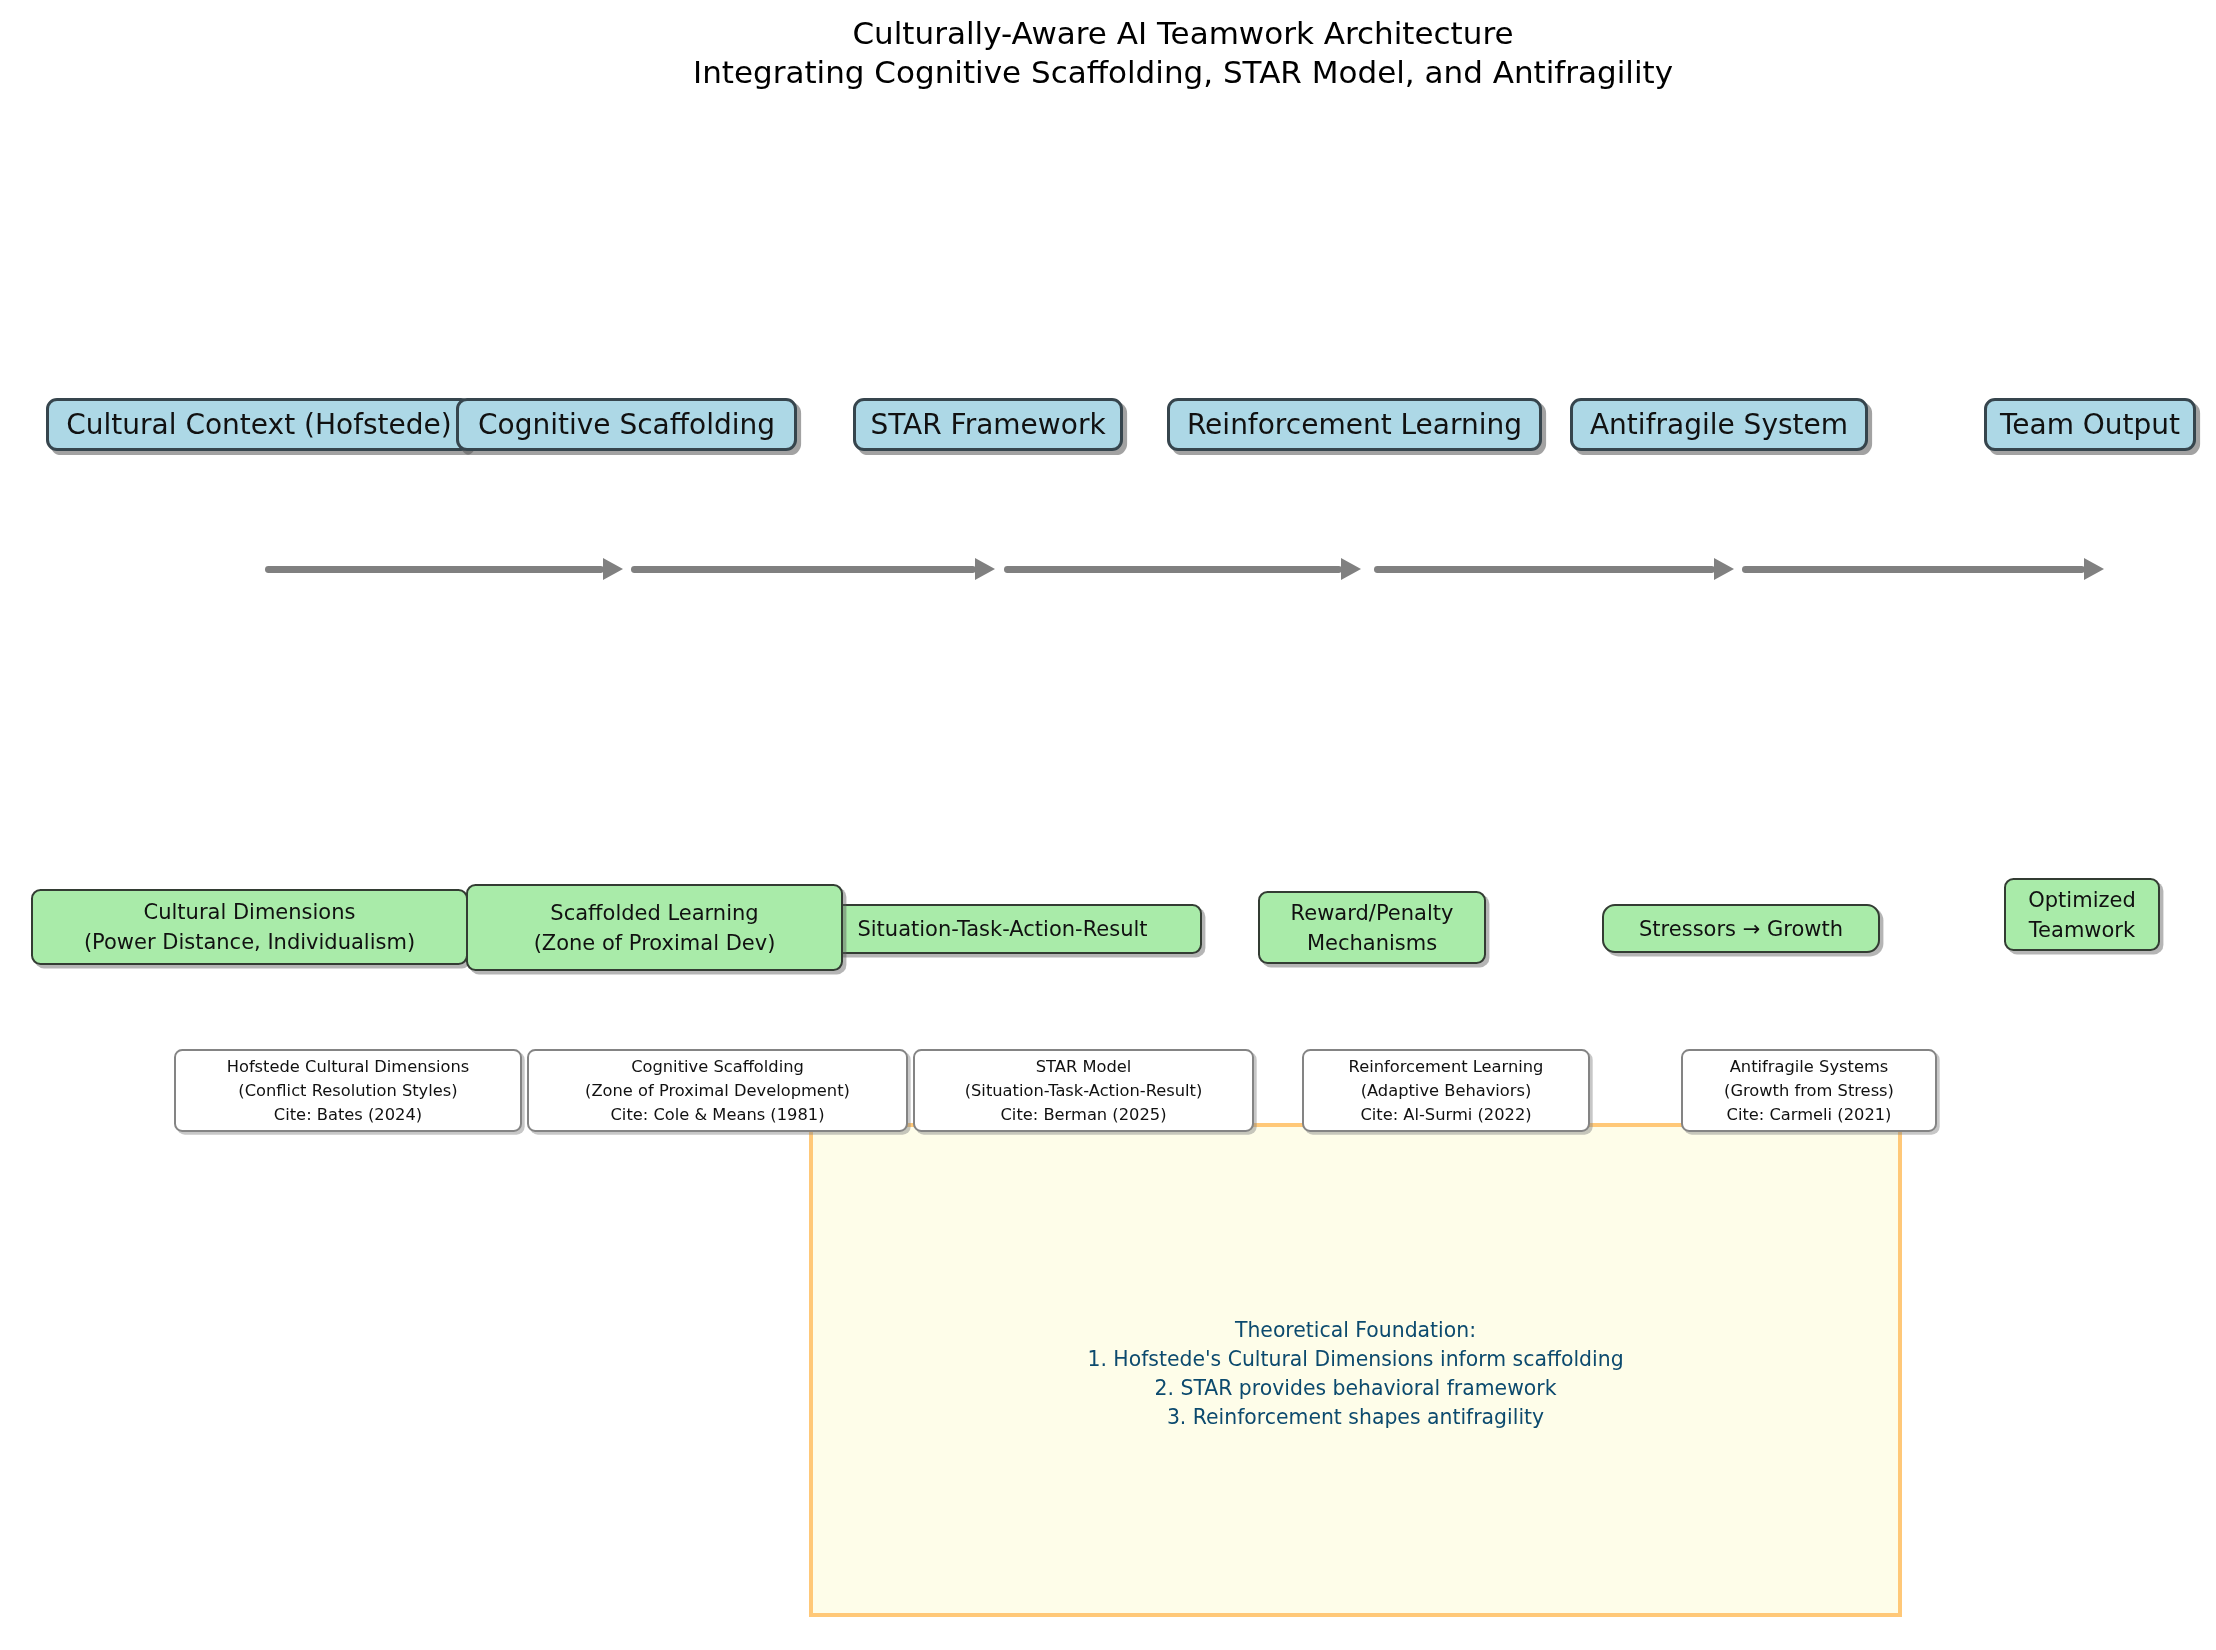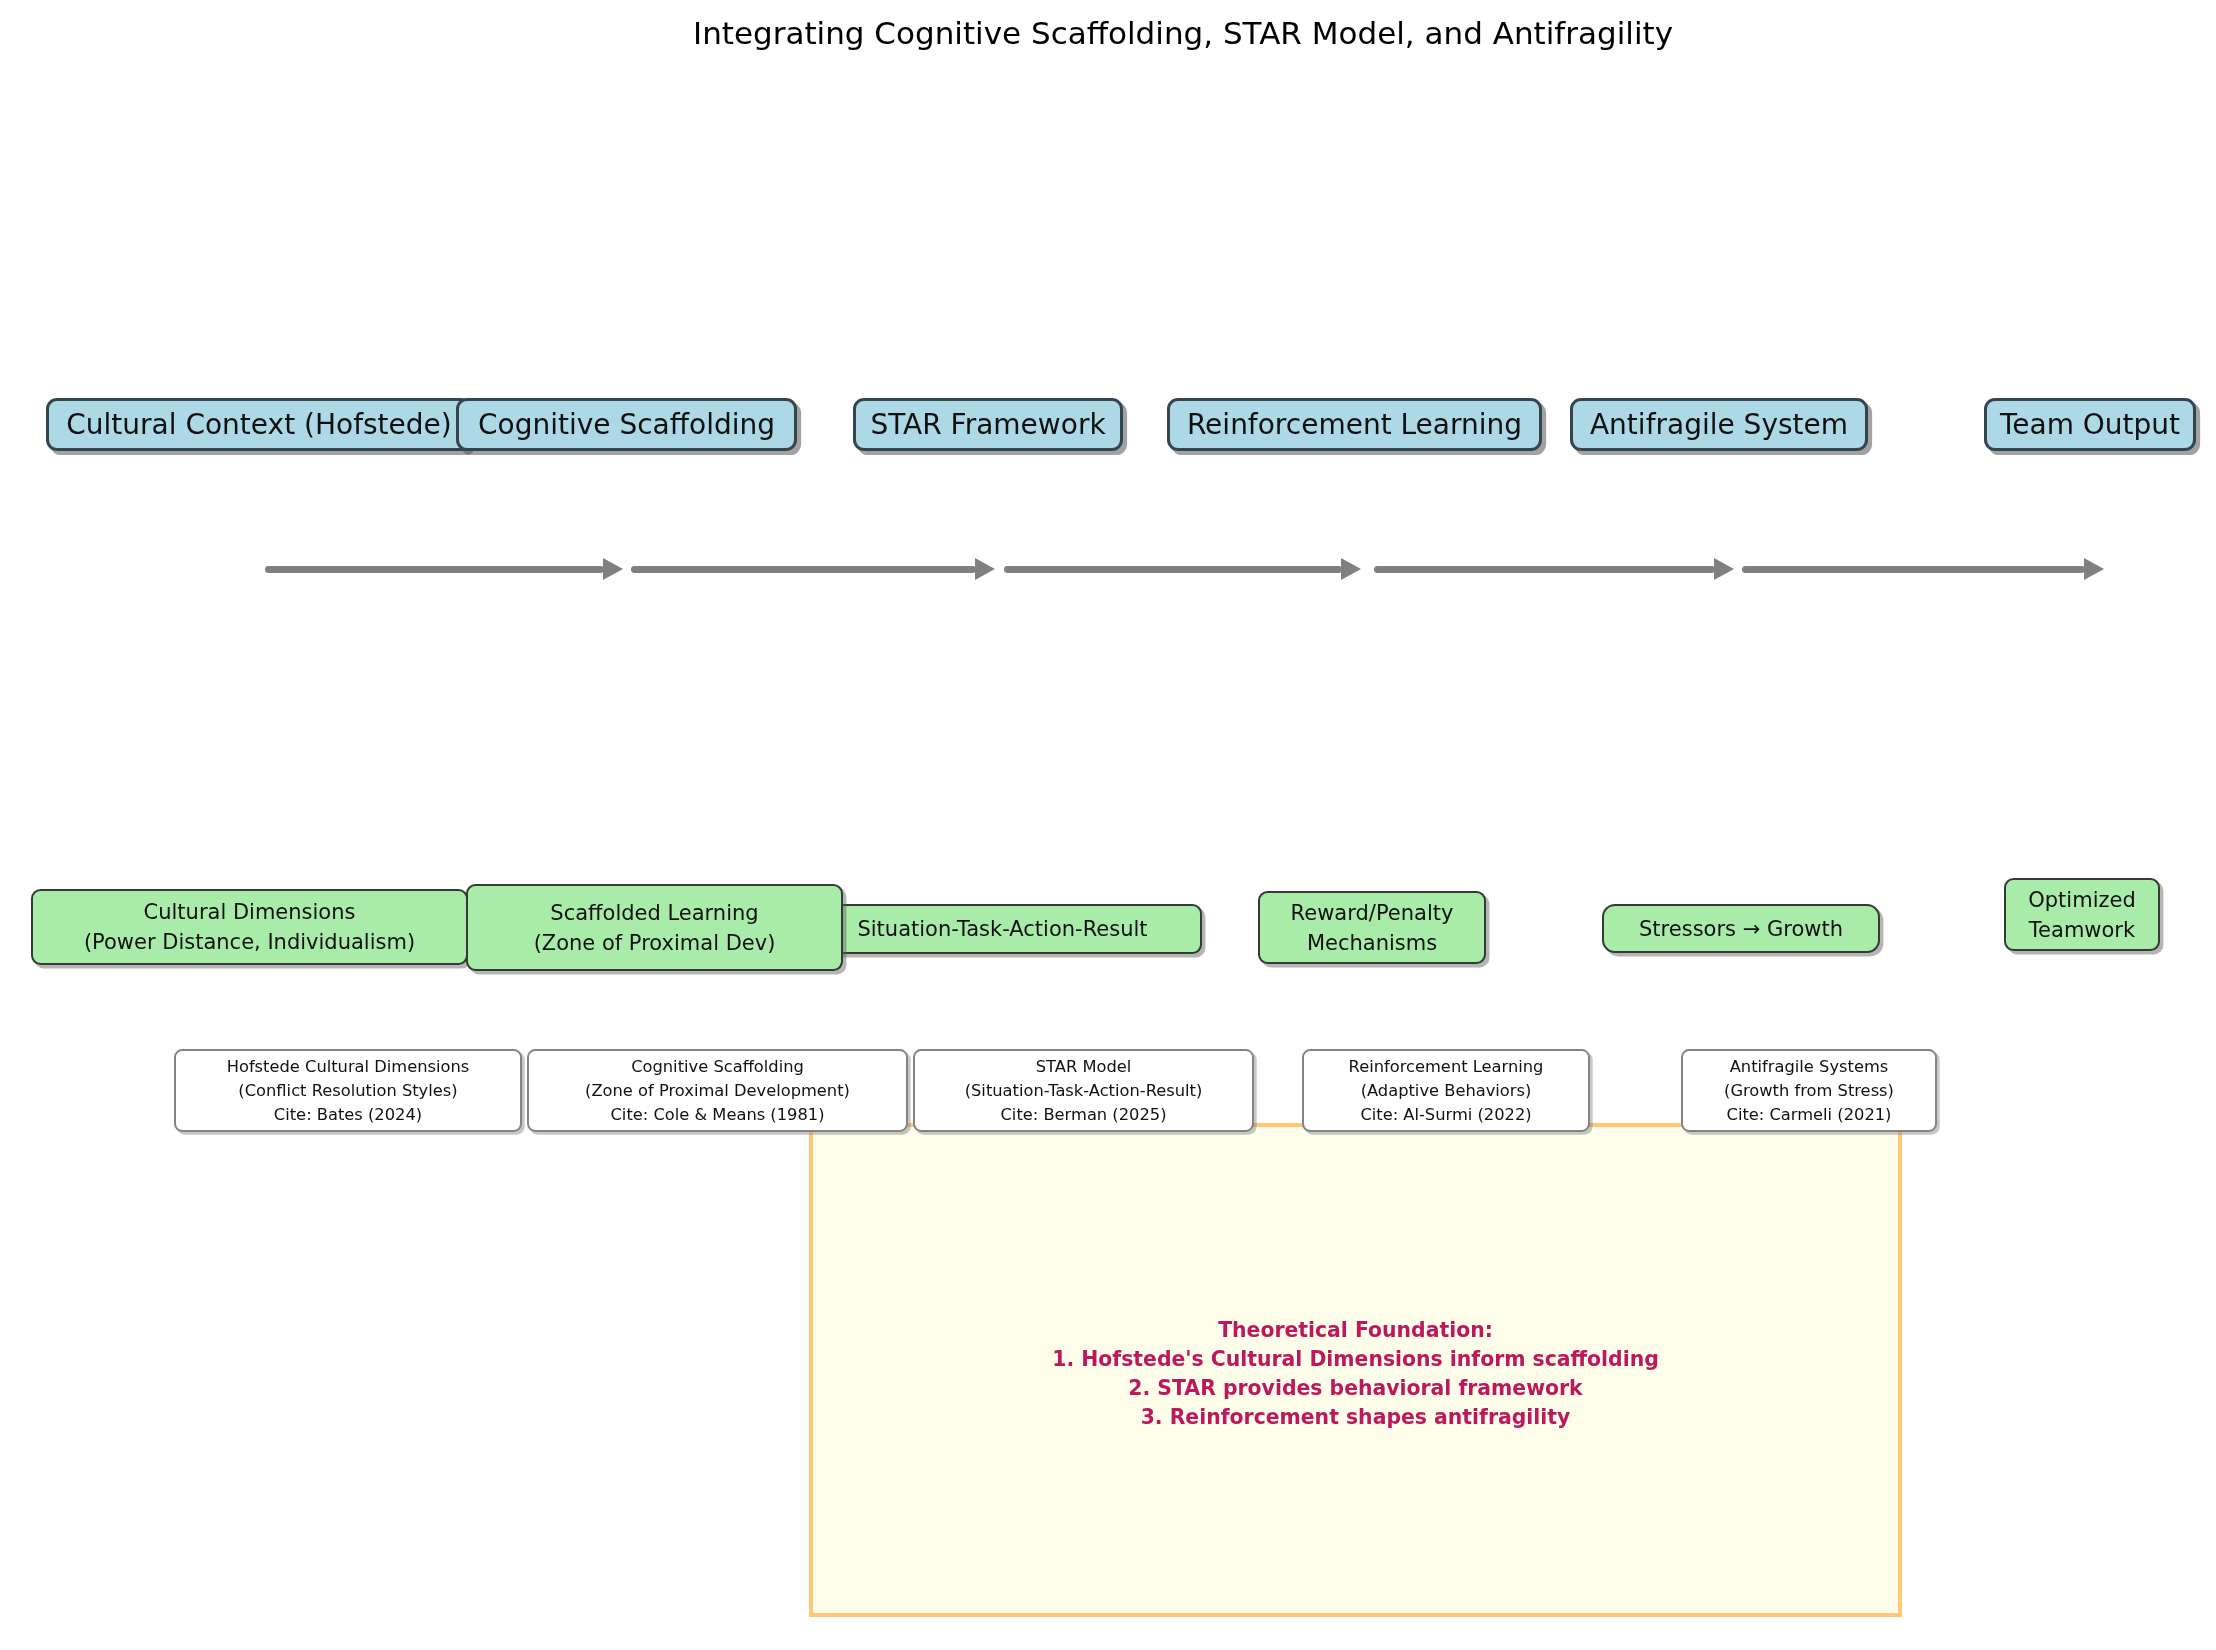--- a/index.html
+++ b/index.html
@@ -125,31 +125,31 @@
     background: var(--foundation-fill, #FEFDE9);
     border: 4.1px solid var(--foundation-border, #FFC878);
     z-index: 1;
   }
   .foundation-text {
     position: absolute;
     left: 0; right: 0; top: 189px;
     text-align: center;
     font-size: 20.4px;
     line-height: 29px;
-    color: #be185d;
-    font-weight: bold;
+    color: #0c4a6e;
   }
   .foundation-text div { white-space: nowrap; }
 </style>
 </head>
 <body>
 
 <div id="canvas">
 
   <div class="title-block">
+    <div>Culturally-Aware AI Teamwork Architecture</div>
     <div>Integrating Cognitive Scaffolding, STAR Model, and Antifragility</div>
   </div>
 
   <div class="stage stage-1">
     <span>Cultural Context (Hofstede)</span>
   </div>
   <div class="stage stage-2">
     <span>Cognitive Scaffolding</span>
   </div>
   <div class="stage stage-3">

